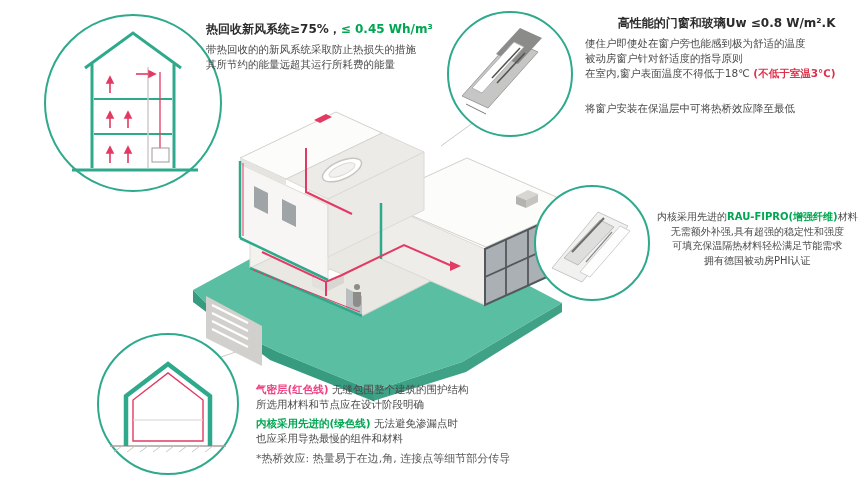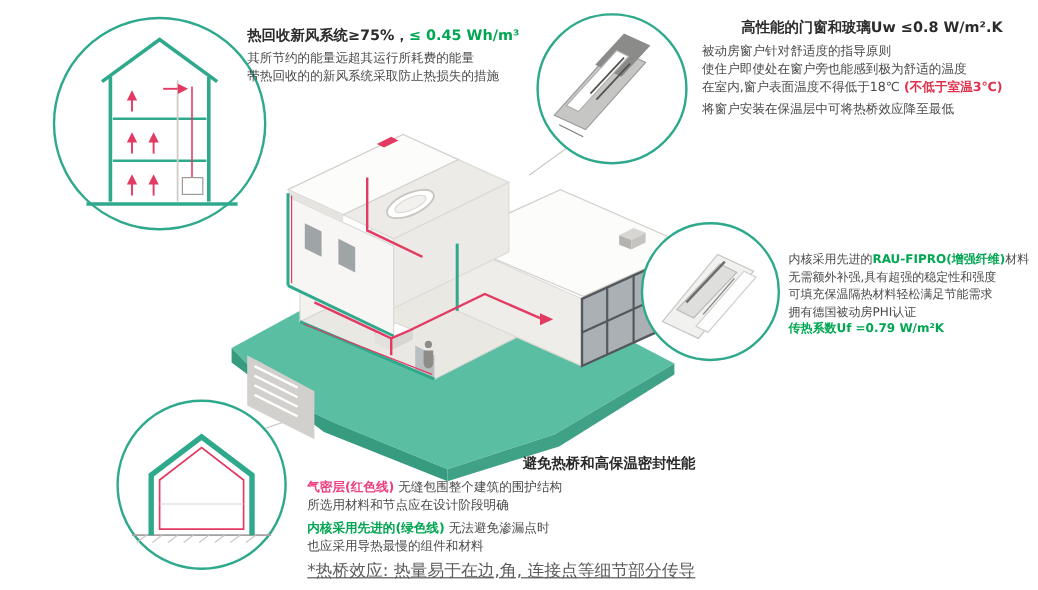--- a/index.html
+++ b/index.html
@@ -4,26 +4,26 @@
 <style>
   html,body{margin:0;padding:0;background:#ffffff;}
   .canvas{
     position:relative;width:865px;height:492px;background:#ffffff;overflow:hidden;
     font-family:"DejaVu Sans",sans-serif;color:#3c3c3c;
   }
   .canvas svg.scene{position:absolute;left:0;top:0;z-index:1;}
   .txt{position:absolute;z-index:2;}
   .h{font-size:12px;font-weight:bold;color:#2b2b2b;white-space:nowrap;text-align:right;}
   .line{font-size:10.5px;line-height:15px;white-space:nowrap;color:#4a4a4a;}
-  .small{font-size:10px;line-height:14.5px;}
+  .small{font-size:10px;line-height:14.5px;text-align:center;}
   .green{color:#00A651;}
   .red{color:#E0304A;font-weight:bold;}
   .magenta{color:#ED3F80;}
   .b{font-weight:bold;}
-  .fn{font-size:14px;line-height:12px;color:#5a5a5a;margin-top:7px;white-space:nowrap;text-decoration:underline;}
+  .fn{font-size:11px;line-height:12px;color:#5a5a5a;margin-top:7px;white-space:nowrap;}
   .gap{height:4px;}
 </style>
 </head>
 <body>
 
 <div class="canvas">
 
   <svg class="scene" width="865" height="492" viewBox="0 0 865 492">
     <defs>
       <clipPath id="c2clip">
@@ -194,47 +194,45 @@
         <line x1="133" y1="420" x2="203" y2="420" stroke="#d5d3cf" stroke-width="1"></line>
       </g>
     </g>
   </svg>
 
   <div class="txt" style="left:206px;top:21px;">
     <div class="h">
       <span>热回收新风系统≥75%，</span><span class="green">≤ 0.45 Wh/m³</span>
     </div>
     <div class="gap"></div>
+    <div class="line">带热回收的的新风系统采取防止热损失的措施</div>
     <div class="line">其所节约的能量远超其运行所耗费的能量</div>
-    <div class="line">带热回收的的新风系统采取防止热损失的措施</div>
   </div>
 
   <div class="txt" style="left:585px;top:15px;">
     <div class="h">高性能的门窗和玻璃Uw ≤0.8 W/m².K</div>
     <div class="gap"></div>
+    <div class="line">使住户即使处在窗户旁也能感到极为舒适的温度</div>
     <div class="line">被动房窗户针对舒适度的指导原则</div>
-    <div class="line">使住户即使处在窗户旁也能感到极为舒适的温度</div>
     <div class="line">
       <span>在室内,窗户表面温度不得低于18℃ </span><span class="red">(不低于室温3℃)</span>
     </div>
-    <div class="line" style="margin-top:3px">将窗户安装在保温层中可将热桥效应降至最低</div>
+    <div class="line" style="margin-top:20px">将窗户安装在保温层中可将热桥效应降至最低</div>
   </div>
 
   <div class="txt" style="left:657px;top:210px;">
     <div class="line small">
       <span>内核采用先进的</span><span class="green b">RAU-FIPRO(增强纤维)</span><span>材料</span>
     </div>
     <div class="line small">无需额外补强,具有超强的稳定性和强度</div>
     <div class="line small">可填充保温隔热材料轻松满足节能需求</div>
     <div class="line small">拥有德国被动房PHI认证</div>
-    <div class="line small green b">传热系数Uf =0.79 W/m²K</div>
   </div>
 
   <div class="txt" style="left:256px;top:378px;">
-    <div class="h">避免热桥和高保温密封性能</div>
     <div class="gap"></div>
     <div class="line">
       <span class="magenta b">气密层(红色线)</span><span> 无缝包围整个建筑的围护结构</span>
     </div>
     <div class="line">所选用材料和节点应在设计阶段明确</div>
     <div class="line" style="margin-top:4px">
       <span class="green b">内核采用先进的(绿色线)</span><span> 无法避免渗漏点时</span>
     </div>
     <div class="line">也应采用导热最慢的组件和材料</div>
     <div class="fn">*热桥效应: 热量易于在边,角, 连接点等细节部分传导</div>

